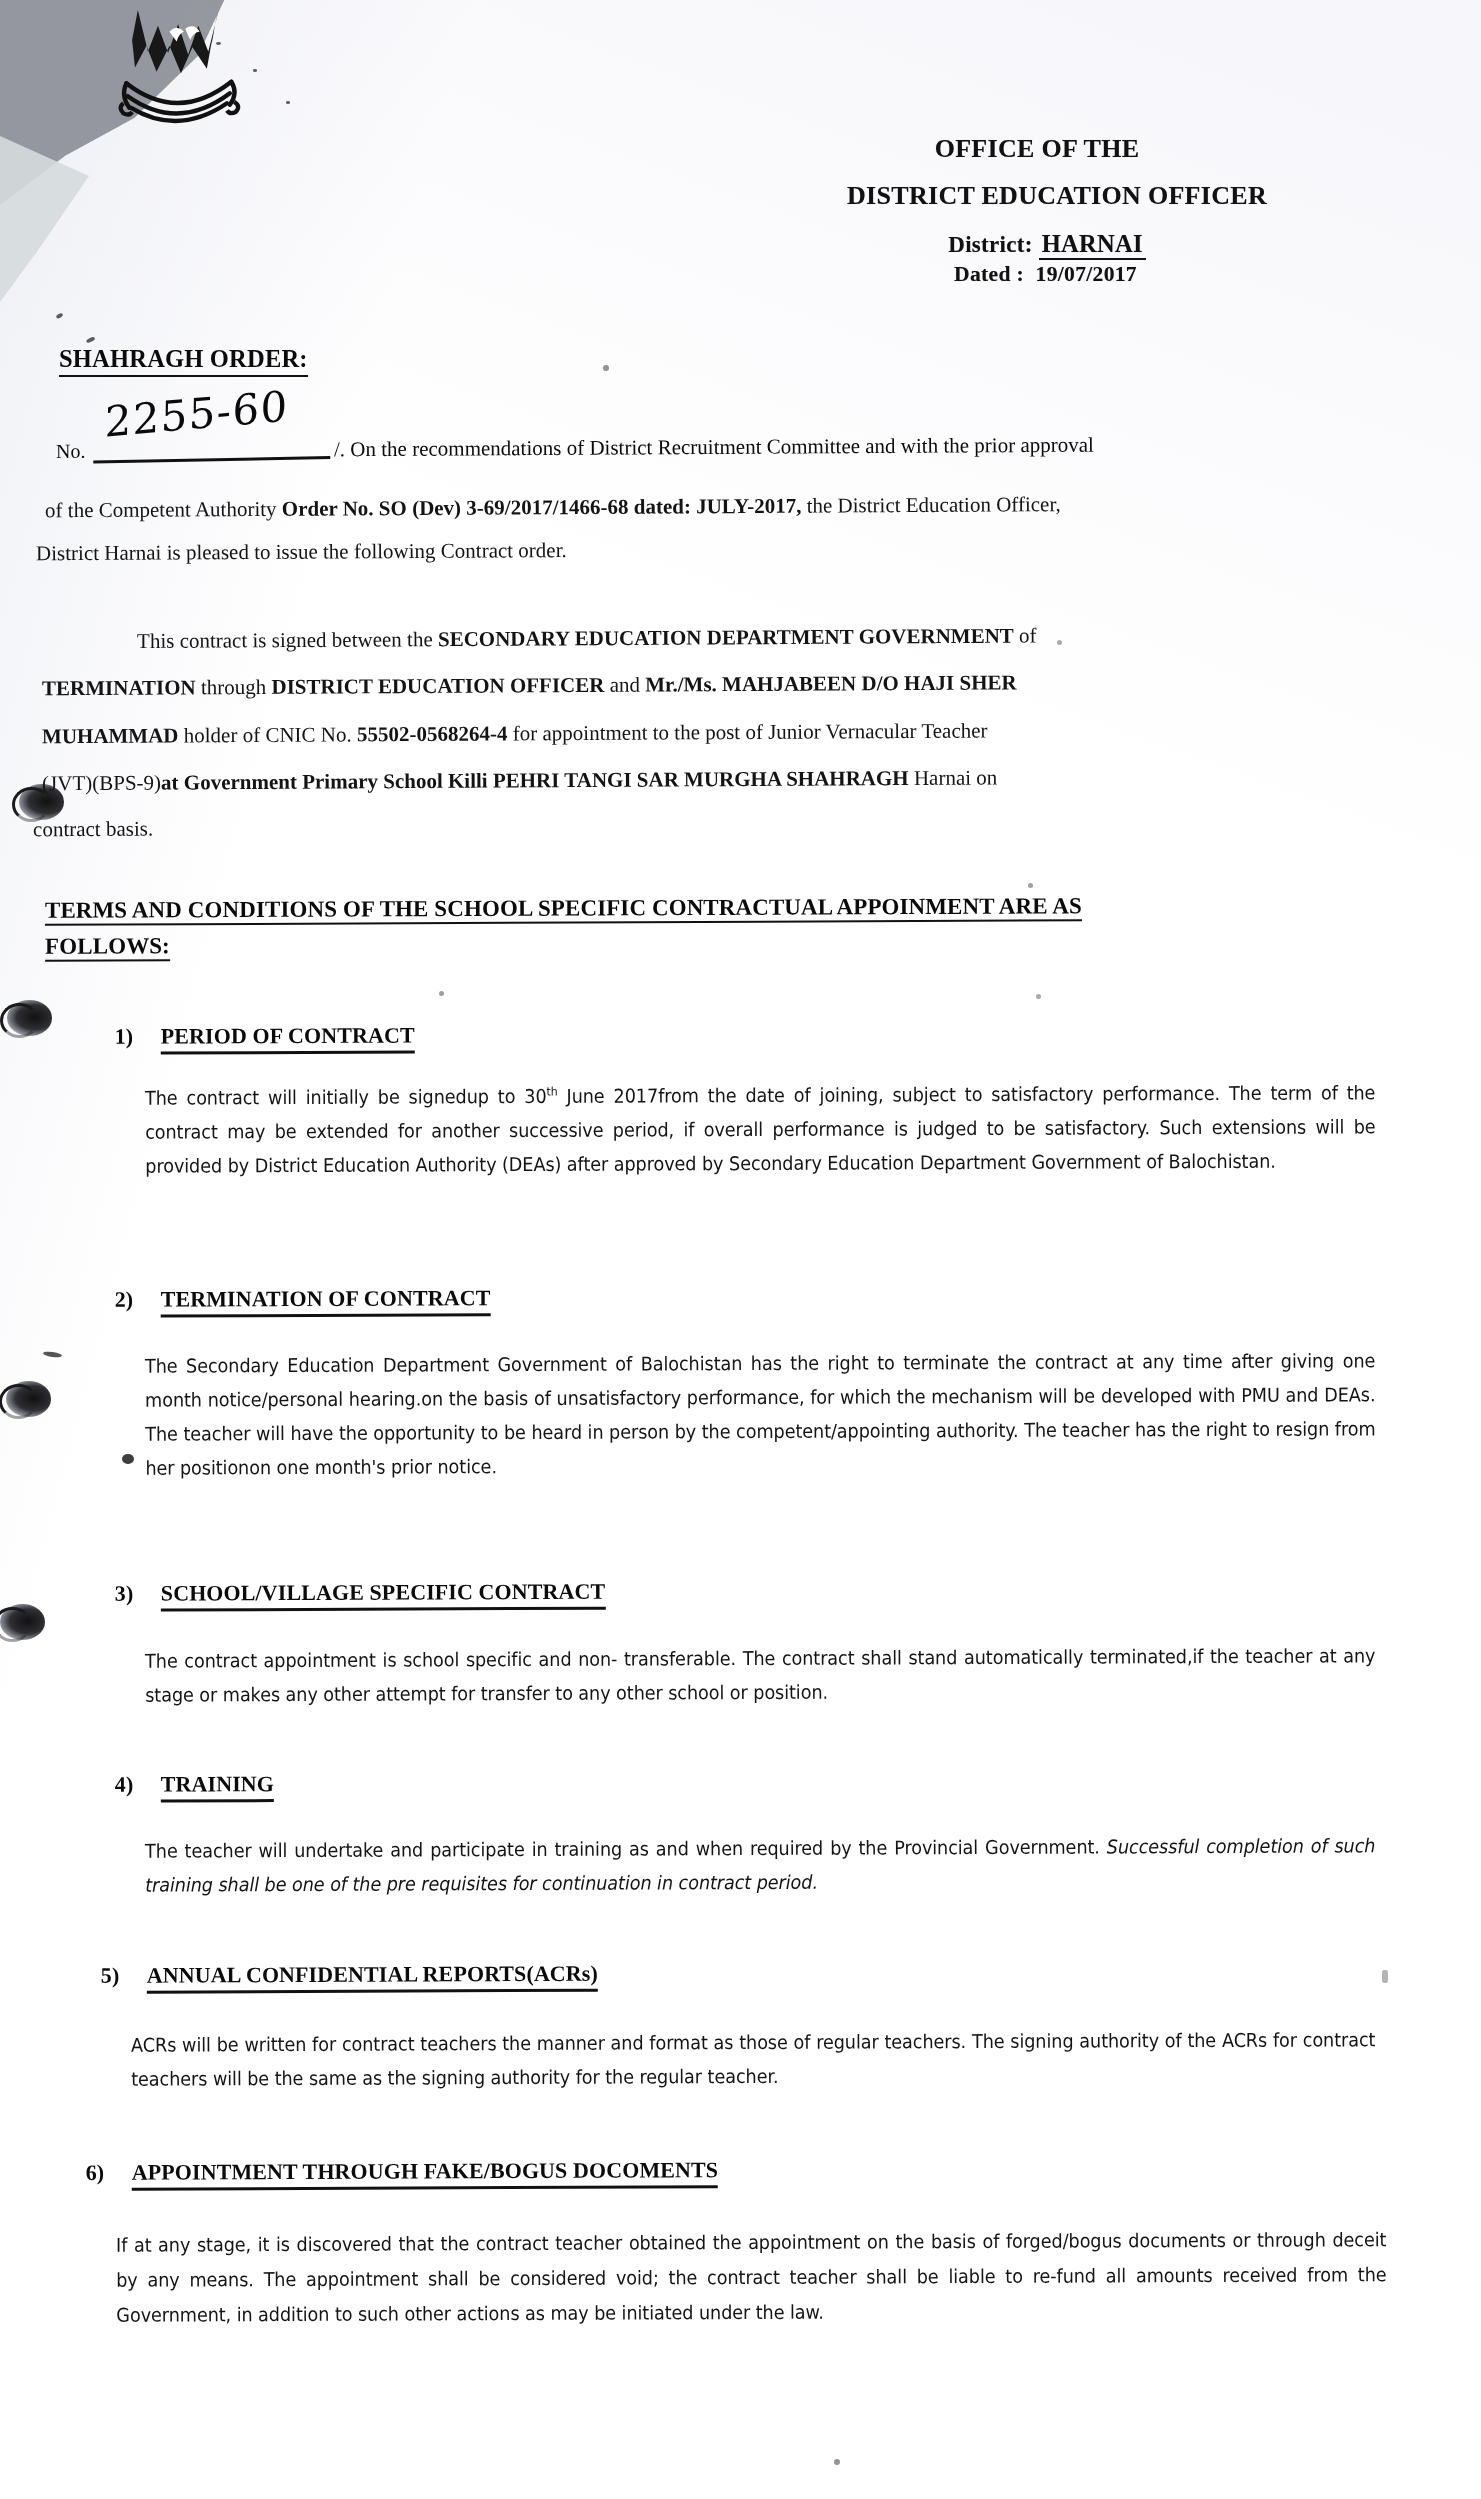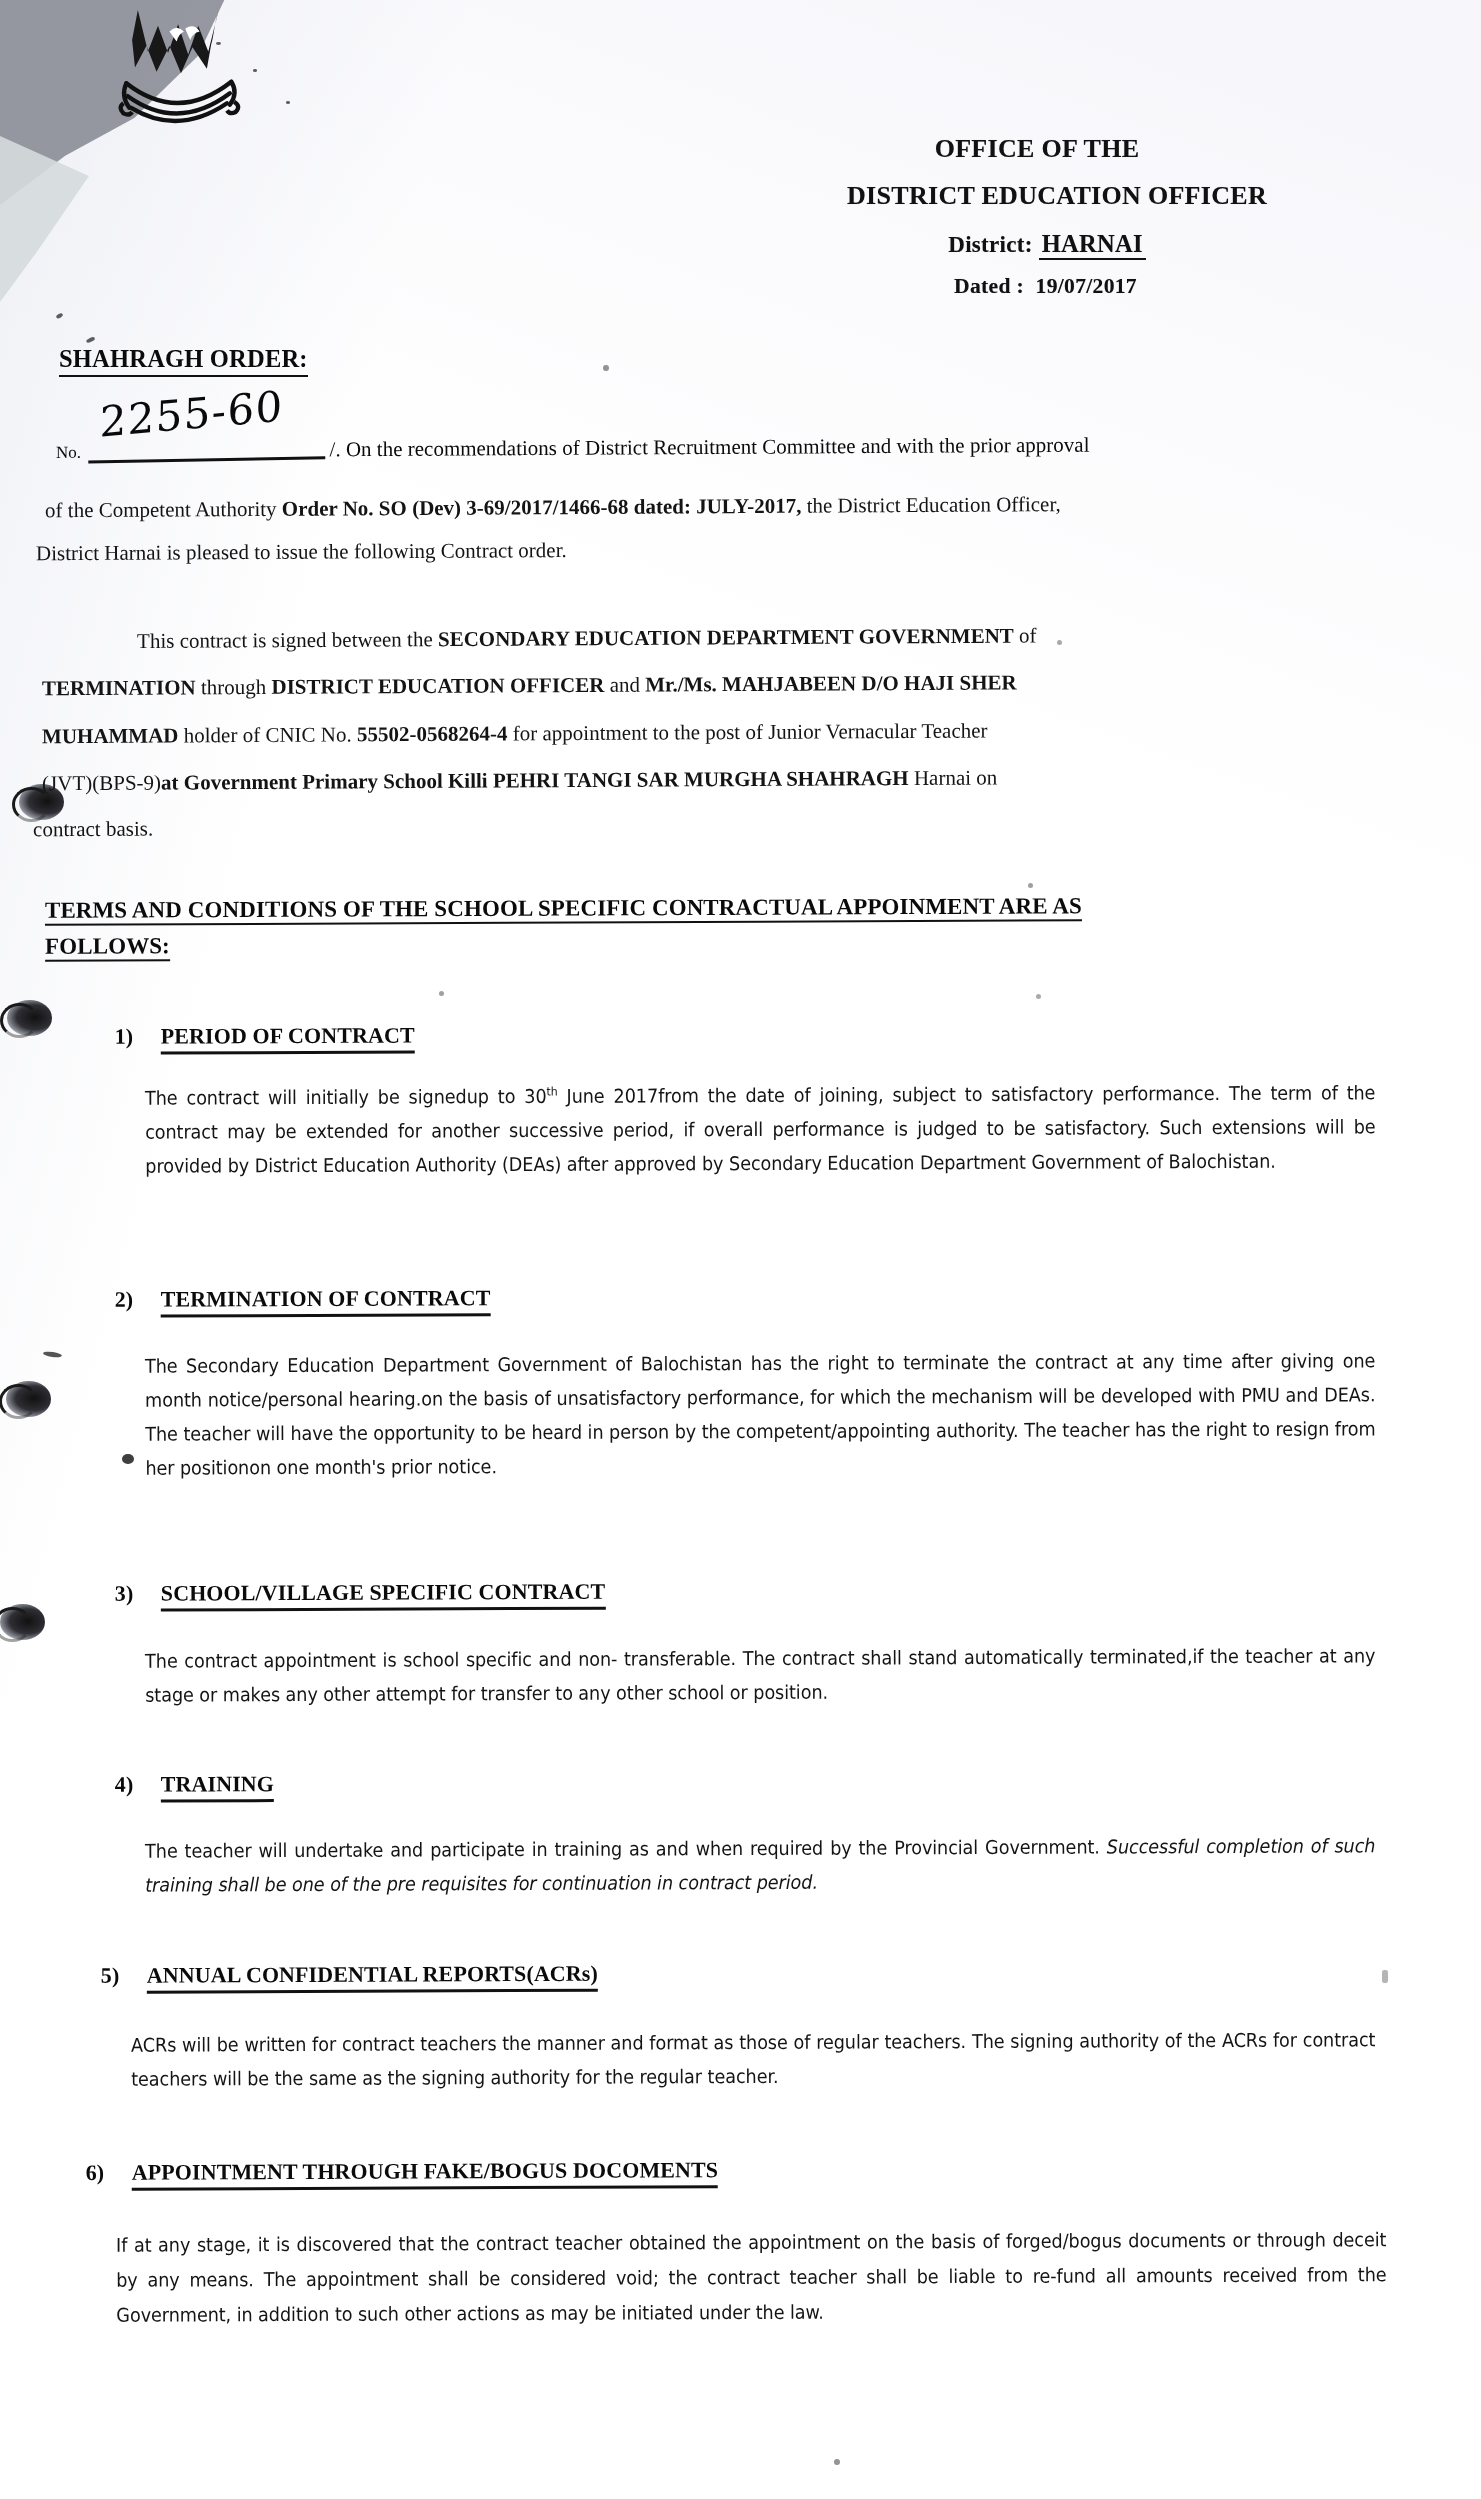--- a/index.html
+++ b/index.html
@@ -84,21 +84,21 @@
     text-align: center;
   }
   .header .ln {
     font-weight: bold;
     letter-spacing: 0.3px;
     color: #111;
     text-shadow: 0 0 0.7px rgba(0,0,0,.35);
   }
   .h-office { font-size: 26px; margin-bottom: 17.3px; transform: translateX(-20px); }
   .h-deo    { font-size: 26px; margin-bottom: 18.7px; }
-  .h-dist   { font-size: 23px; margin-bottom: 16px; transform: translateX(-10px); }
+  .h-dist   { font-size: 23px; margin-bottom: 4px; transform: translateX(-10px); }
   .h-dated  { font-size: 21.6px; transform: translateX(-11.5px); }
   .u-dist   { border-bottom: 2.2px solid #111; padding: 0 2.9px 1.4px 2.9px; font-variant: small-caps; font-size: 24.5px; }
   .dated-val { margin-left: 6px; }
 
   
   .co-label {
     position: absolute;
     left: 59px; top: 345px;
     font-size: 24.5px;
     font-weight: bold;
@@ -108,21 +108,21 @@
   }
 
   
   .no-row {
     position: absolute;
     left: 56px; top: 426px;
     width: 1388px;
     font-size: 21px;
     line-height: 1.05;
   }
-  .no-word { font-size: 17px; }
+  .no-word { font-size: 20px; }
   .hand-blank {
     display: inline-block;
     position: relative;
     width: 237px;
     border-bottom: 3.6px solid #111;
     height: 29px;
     vertical-align: -4.3px;
     margin: 0 4.3px 0 7.2px;
     transform: rotate(-.7deg);
   }

